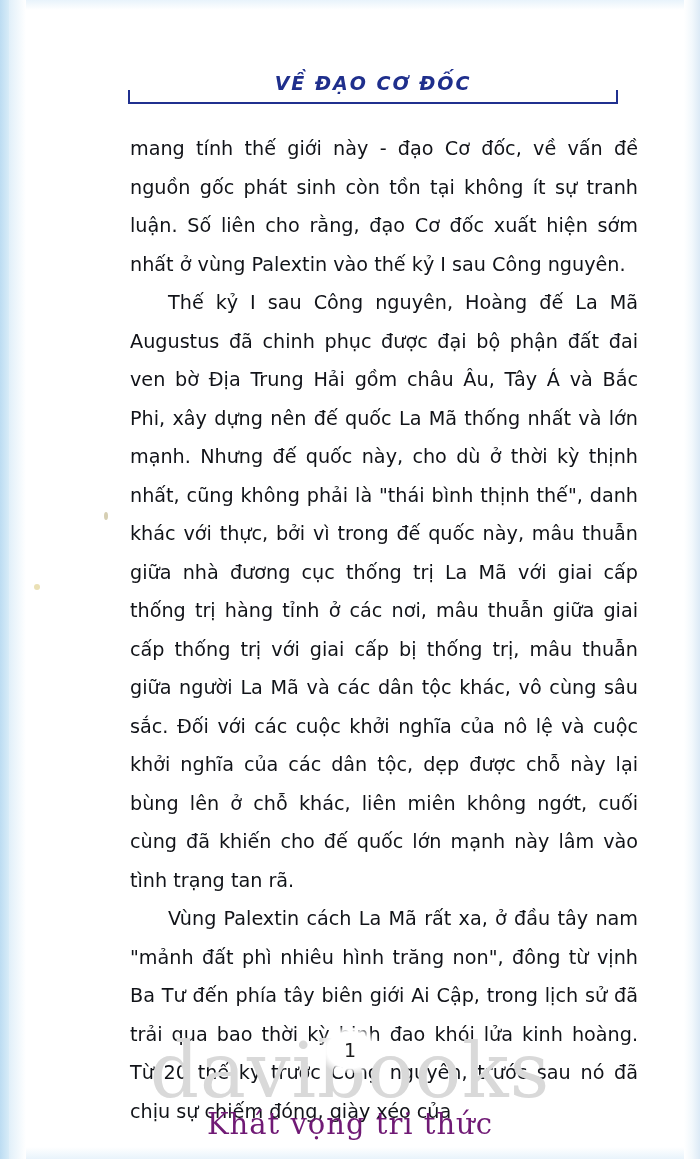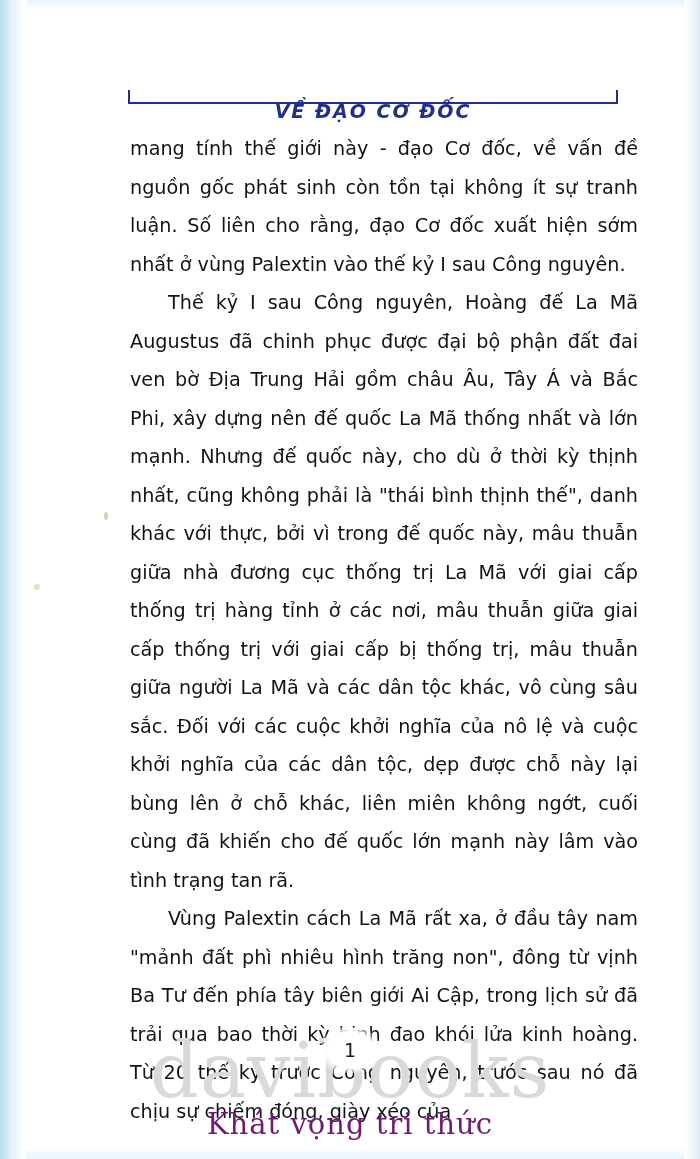--- a/index.html
+++ b/index.html
@@ -62,21 +62,20 @@
   }
   .header-title {
     text-align: center;
     font-family: "DejaVu Sans", sans-serif;
     font-size: 19px;
     font-weight: bold;
     font-style: italic;
     letter-spacing: 2px;
     color: #1f2f8c;
     line-height: 22px;
-    margin-top: 28px;
   }
   .header-rule {
     position: absolute;
     left: 0;
     right: 0;
     top: 30px;
     height: 2px;
     background: #20308f;
   }
   .header-rule-tick-l,

